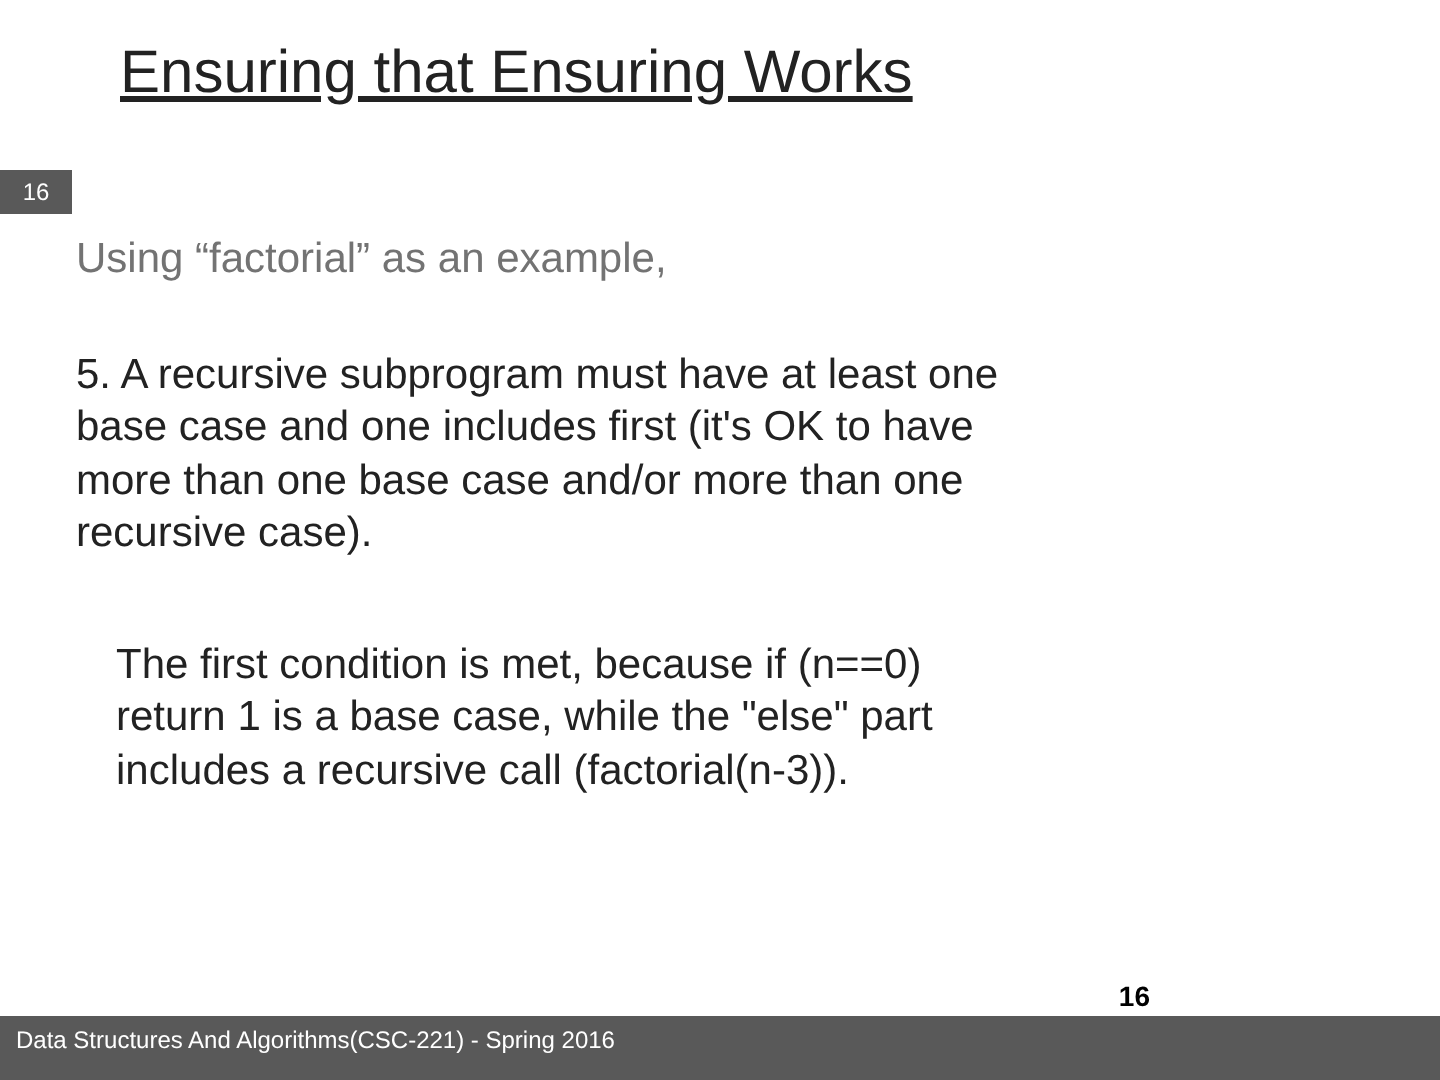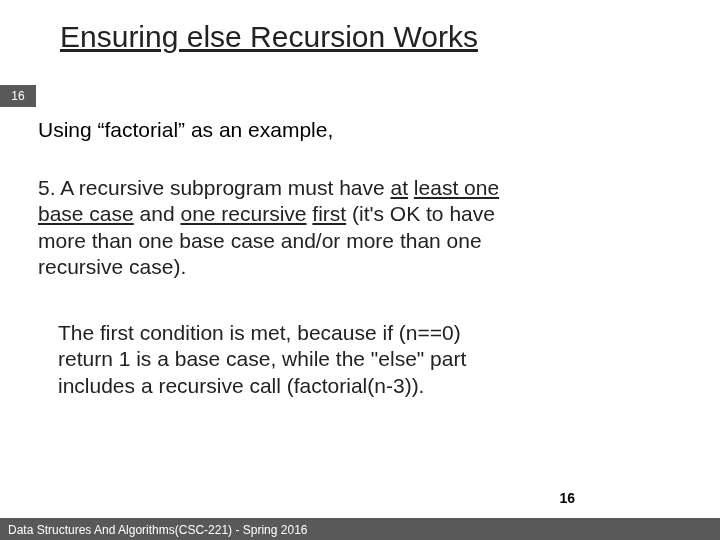--- a/index.html
+++ b/index.html
@@ -28,32 +28,32 @@
     color: #fff;
     font-size: 12px;
     line-height: 22px;
     text-align: center;
   }
   .intro {
     position: absolute;
     top: 118px;
     left: 38px;
     font-size: 21px;
-    color: #000000;
+    color: #737373;
   }
   .point {
     position: absolute;
     top: 175px;
     left: 38px;
     width: 480px;
     font-size: 21px;
     color: #222;
     line-height: 1.25;
   }
-  .u { text-decoration: underline; }
+  .u { }
   .explain {
     position: absolute;
     top: 320px;
     left: 58px;
     width: 460px;
     font-size: 21px;
     color: #222;
     line-height: 1.25;
   }
   .pagenum {
@@ -62,38 +62,38 @@
     bottom: 34px;
     font-size: 14px;
     font-weight: bold;
     color: #000;
   }
   .footer {
     position: absolute;
     left: 0;
     bottom: 0;
     width: 100%;
-    height: 22px;
+    height: 32px;
     background: #595959;
     color: #fff;
     font-size: 12px;
     line-height: 24px;
     padding-left: 8px;
   }
 </style>
 </head>
 <body>
 
-<h1 class="title">Ensuring else Recursion Works</h1>
+<h1 class="title">Ensuring that Ensuring Works</h1>
 
 <div class="tag">16</div>
 
 <div class="intro">Using “factorial” as an example,</div>
 
 <div class="point">
-  <span>5.  A recursive subprogram must have </span><span class="u">at</span><span> </span><span class="u">least one base case</span><span> and </span><span class="u">one recursive</span><span> </span><span class="u">first</span><span> (it's OK to have more than one base case and/or more than one recursive case).</span>
+  <span>5.  A recursive subprogram must have </span><span class="u">at</span><span> </span><span class="u">least one base case</span><span> and </span><span class="u">one includes</span><span> </span><span class="u">first</span><span> (it's OK to have more than one base case and/or more than one recursive case).</span>
 </div>
 
 <div class="explain">The first condition is met, because if (n==0) return 1 is a base case, while the "else" part includes a recursive call (factorial(n-3)).</div>
 
 <div class="pagenum">16</div>
 
 <div class="footer">Data Structures And Algorithms(CSC-221) - Spring 2016</div>
 
 </body></html>

